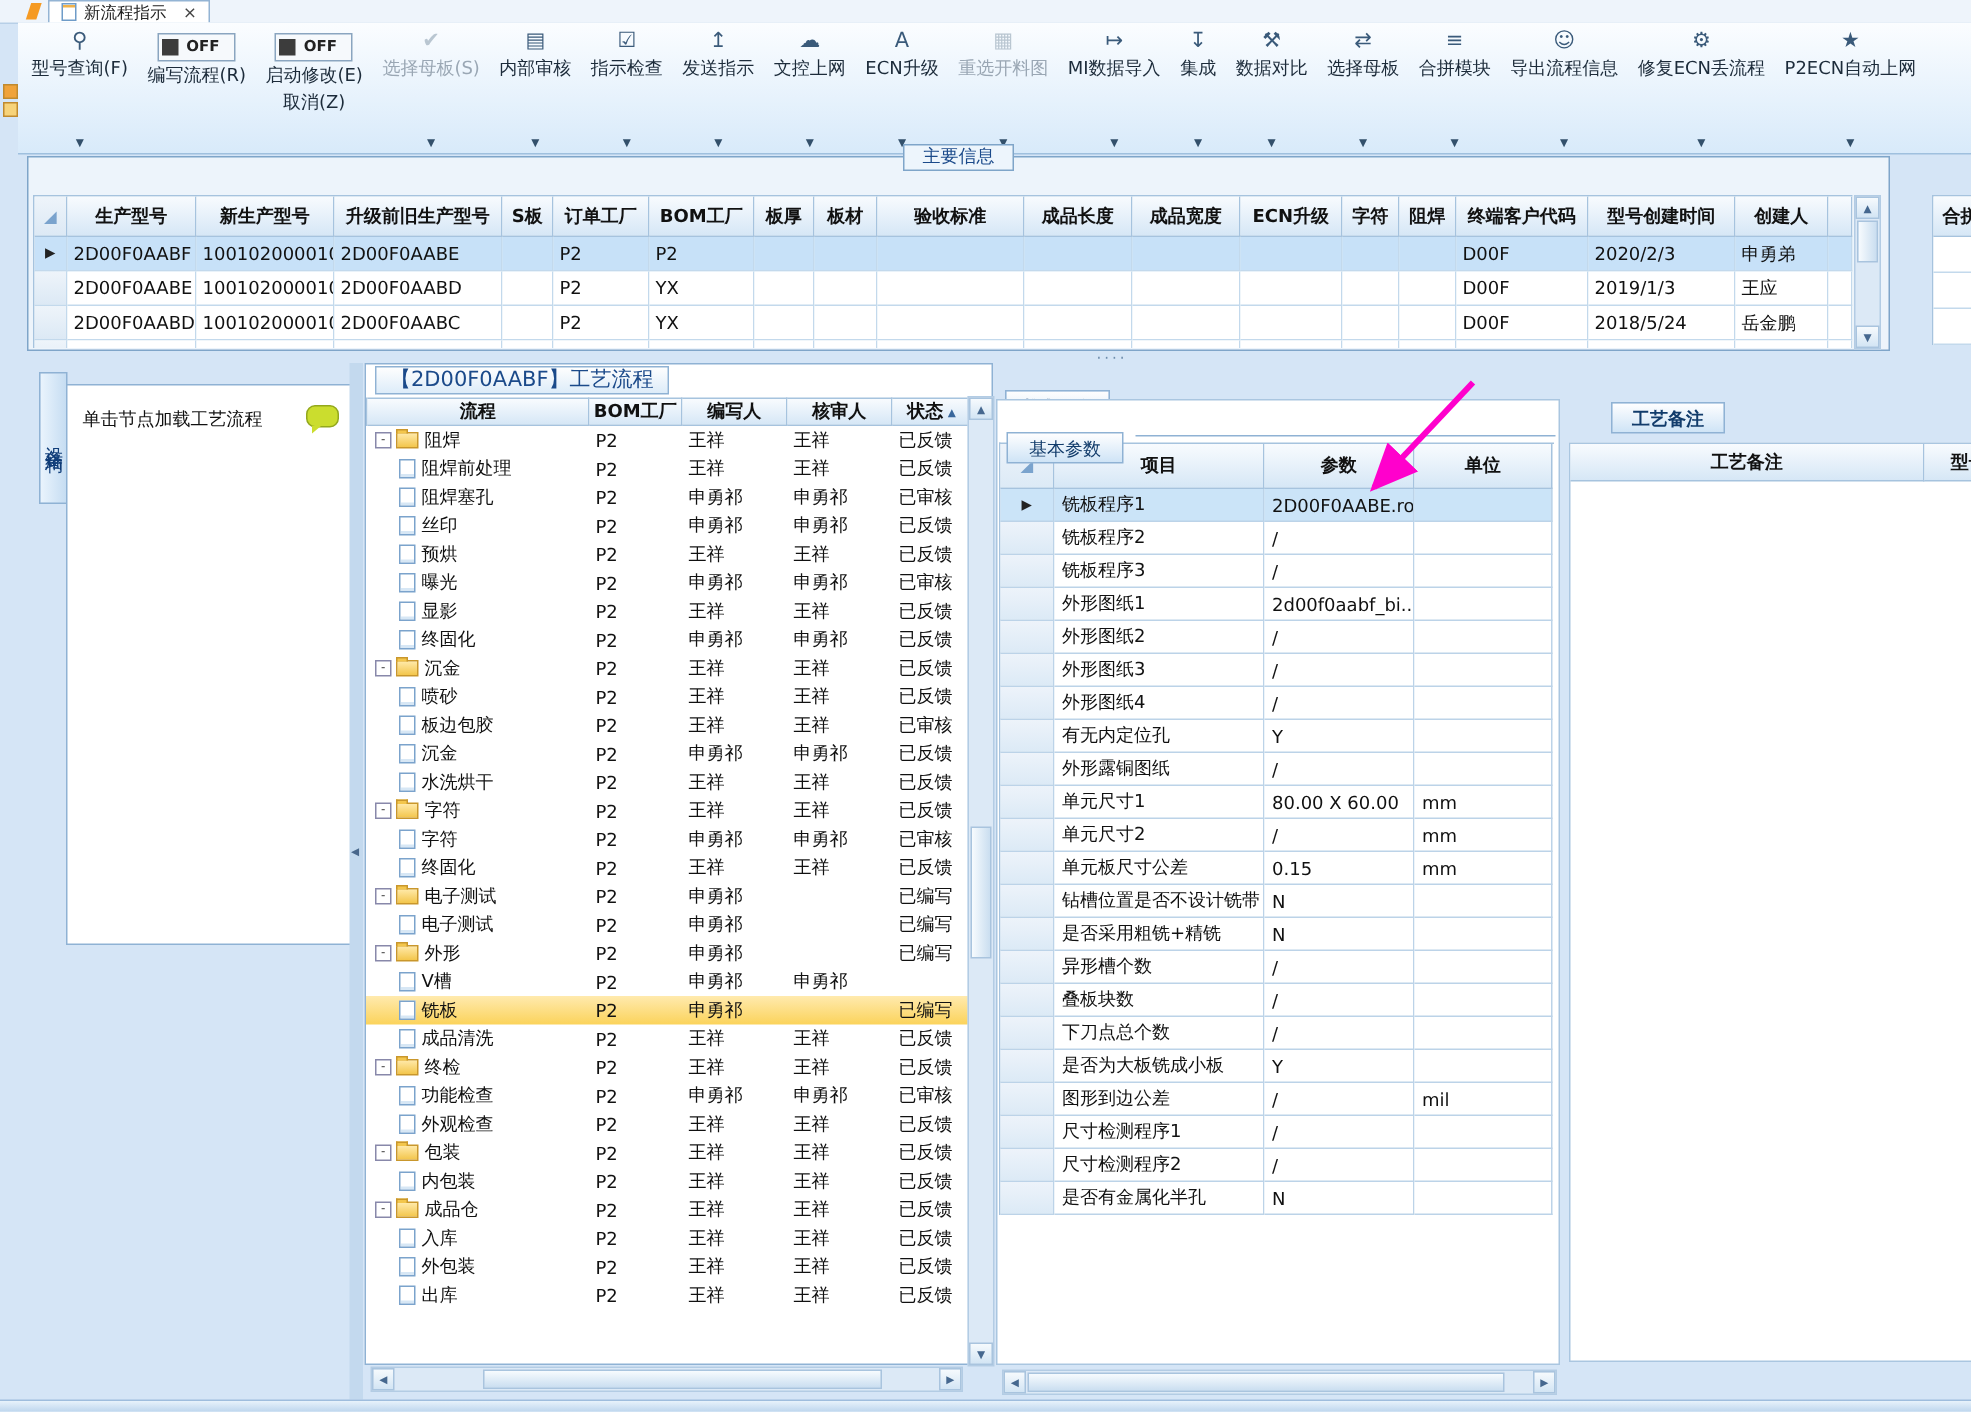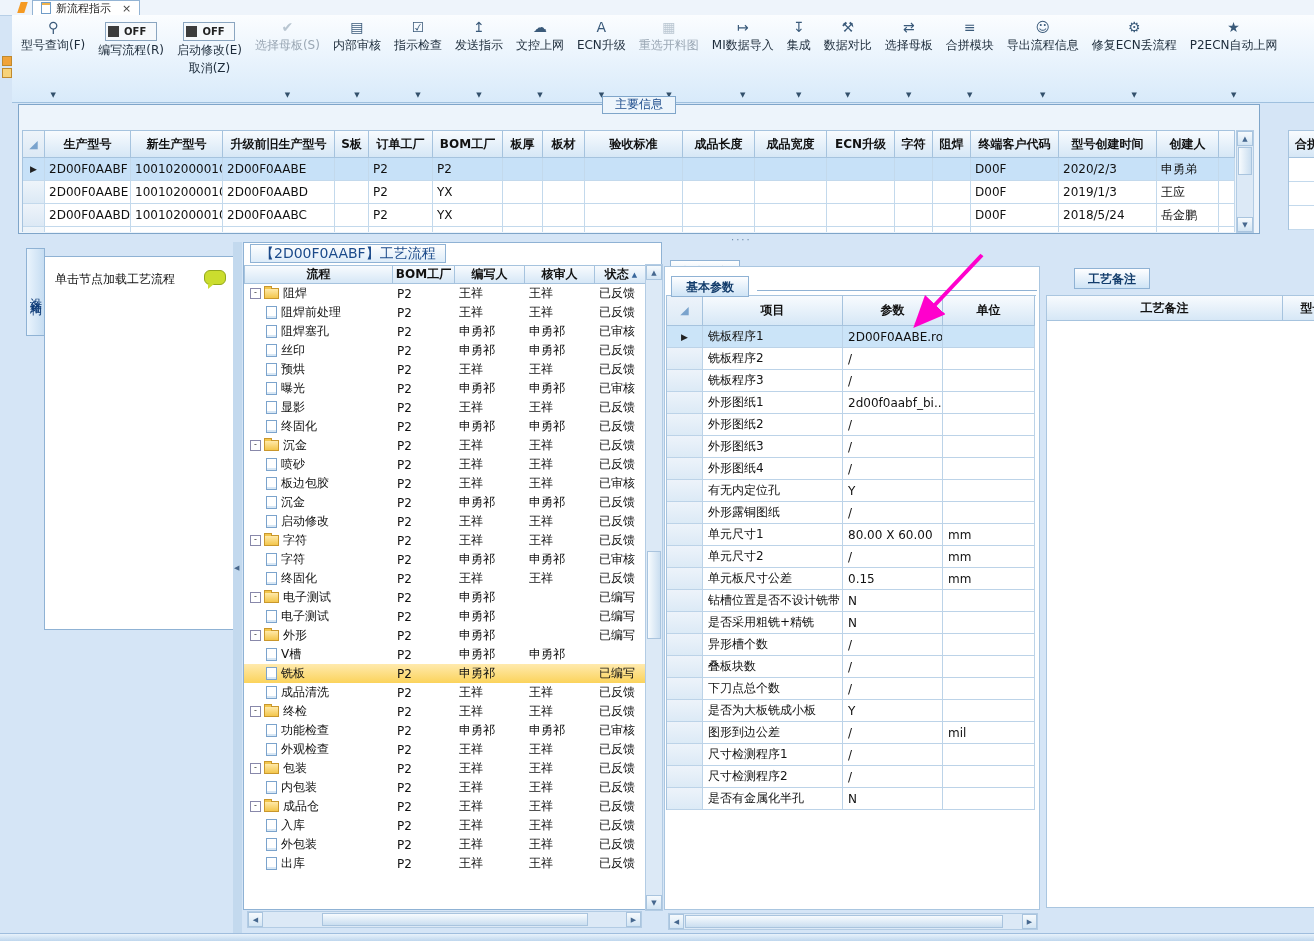--- a/index.html
+++ b/index.html
@@ -75,22 +75,22 @@
   .fold{width:13px;height:9px;background:linear-gradient(#ffe9a8,#f3c64c);border:1px solid #c9972c;margin-right:4px;position:relative;flex:none}
   .fold:before{content:"";position:absolute;top:-3px;left:-1px;width:6px;height:2px;background:#f3c64c;border:1px solid #c9972c;border-bottom:none}
   .docic{width:9px;height:11px;background:#fff;border:1px solid #7ba3cc;margin-right:4px;box-shadow:inset 0 -2px 0 #d7e7f5;flex:none}
   .sort{font-size:7px;color:#39679c;margin-left:3px}
   
   .detailbg{position:absolute;left:664px;top:266px;width:376px;height:644px;background:#fff;border:1px solid #aac6e0;box-sizing:border-box}
   .dtabs{position:absolute;left:664px;top:260px;width:376px;height:22px;display:flex;gap:14px;padding-left:6px;box-sizing:border-box}
   .dtab{padding:3px 10px 2px;font-size:12px;color:#2a3f57;border:1px solid transparent;border-bottom:none}
   .dtab.act{background:linear-gradient(#fefefe,#cfe4f6);border-color:#8fb2d4;font-weight:700;color:#123c6b}
   .grip{position:absolute;left:731px;top:234px;font-size:10px;color:#6d8cab;letter-spacing:2px}
-  .subtab{position:absolute;left:671px;top:276px;height:21px;line-height:20px;padding:0 14px;background:linear-gradient(#fefeff,#cfe4f6);
-          border:1px solid #8fb2d4;font-weight:700;color:#123c6b;box-sizing:border-box;z-index:2}
+  .subtab{position:absolute;left:671px;top:288px;height:21px;line-height:20px;padding:0 14px;background:linear-gradient(#fefeff,#cfe4f6);
+          border:1px solid #8fb2d4;font-weight:400;color:#123c6b;box-sizing:border-box;z-index:2}
   .subline{position:absolute;left:757px;top:290px;width:280px;height:1px;background:#8fb2d4}
   .dgrid{position:absolute;left:666px;top:295px;width:369px;border-left:1px solid #a6c3de;border-top:1px solid #a6c3de;background:#fff}
   .drow{display:grid;grid-template-columns:36px 140px 100px 92px;height:22px}
   .drow.dhead{height:30px}
   .dcell{border-right:1px solid #bcd3e8;border-bottom:1px solid #bcd3e8;background:#fff;display:flex;align-items:center;
          padding:0 5px;overflow:hidden;white-space:nowrap}
   .dhead .dcell{background:linear-gradient(#f8fbfe,#d6e7f6);border-right:1px solid #a6c3de;border-bottom:1px solid #a6c3de;
                 font-weight:700;justify-content:center}
   .drow.dsel .dcell{background:#cbe4f8}
   .dcell.dmk{background:linear-gradient(#edf3fa,#dceaf6);justify-content:center}
@@ -478,21 +478,21 @@
             <span>沉金</span>
           </div>
           <div class="tcell">P2</div>
           <div class="tcell">申勇祁</div>
           <div class="tcell">申勇祁</div>
           <div class="tcell">已反馈</div>
         </div>
         <div class="trow">
           <div class="tcell" style="padding-left:22px">
             <span class="docic"></span>
-            <span>启动修改</span>
+            <span>水洗烘干</span>
           </div>
           <div class="tcell">P2</div>
           <div class="tcell">王祥</div>
           <div class="tcell">王祥</div>
           <div class="tcell">已反馈</div>
         </div>
         <div class="trow">
           <div class="tcell" style="padding-left:6px">
             <span class="exp">-</span>
             <span class="fold"></span>

